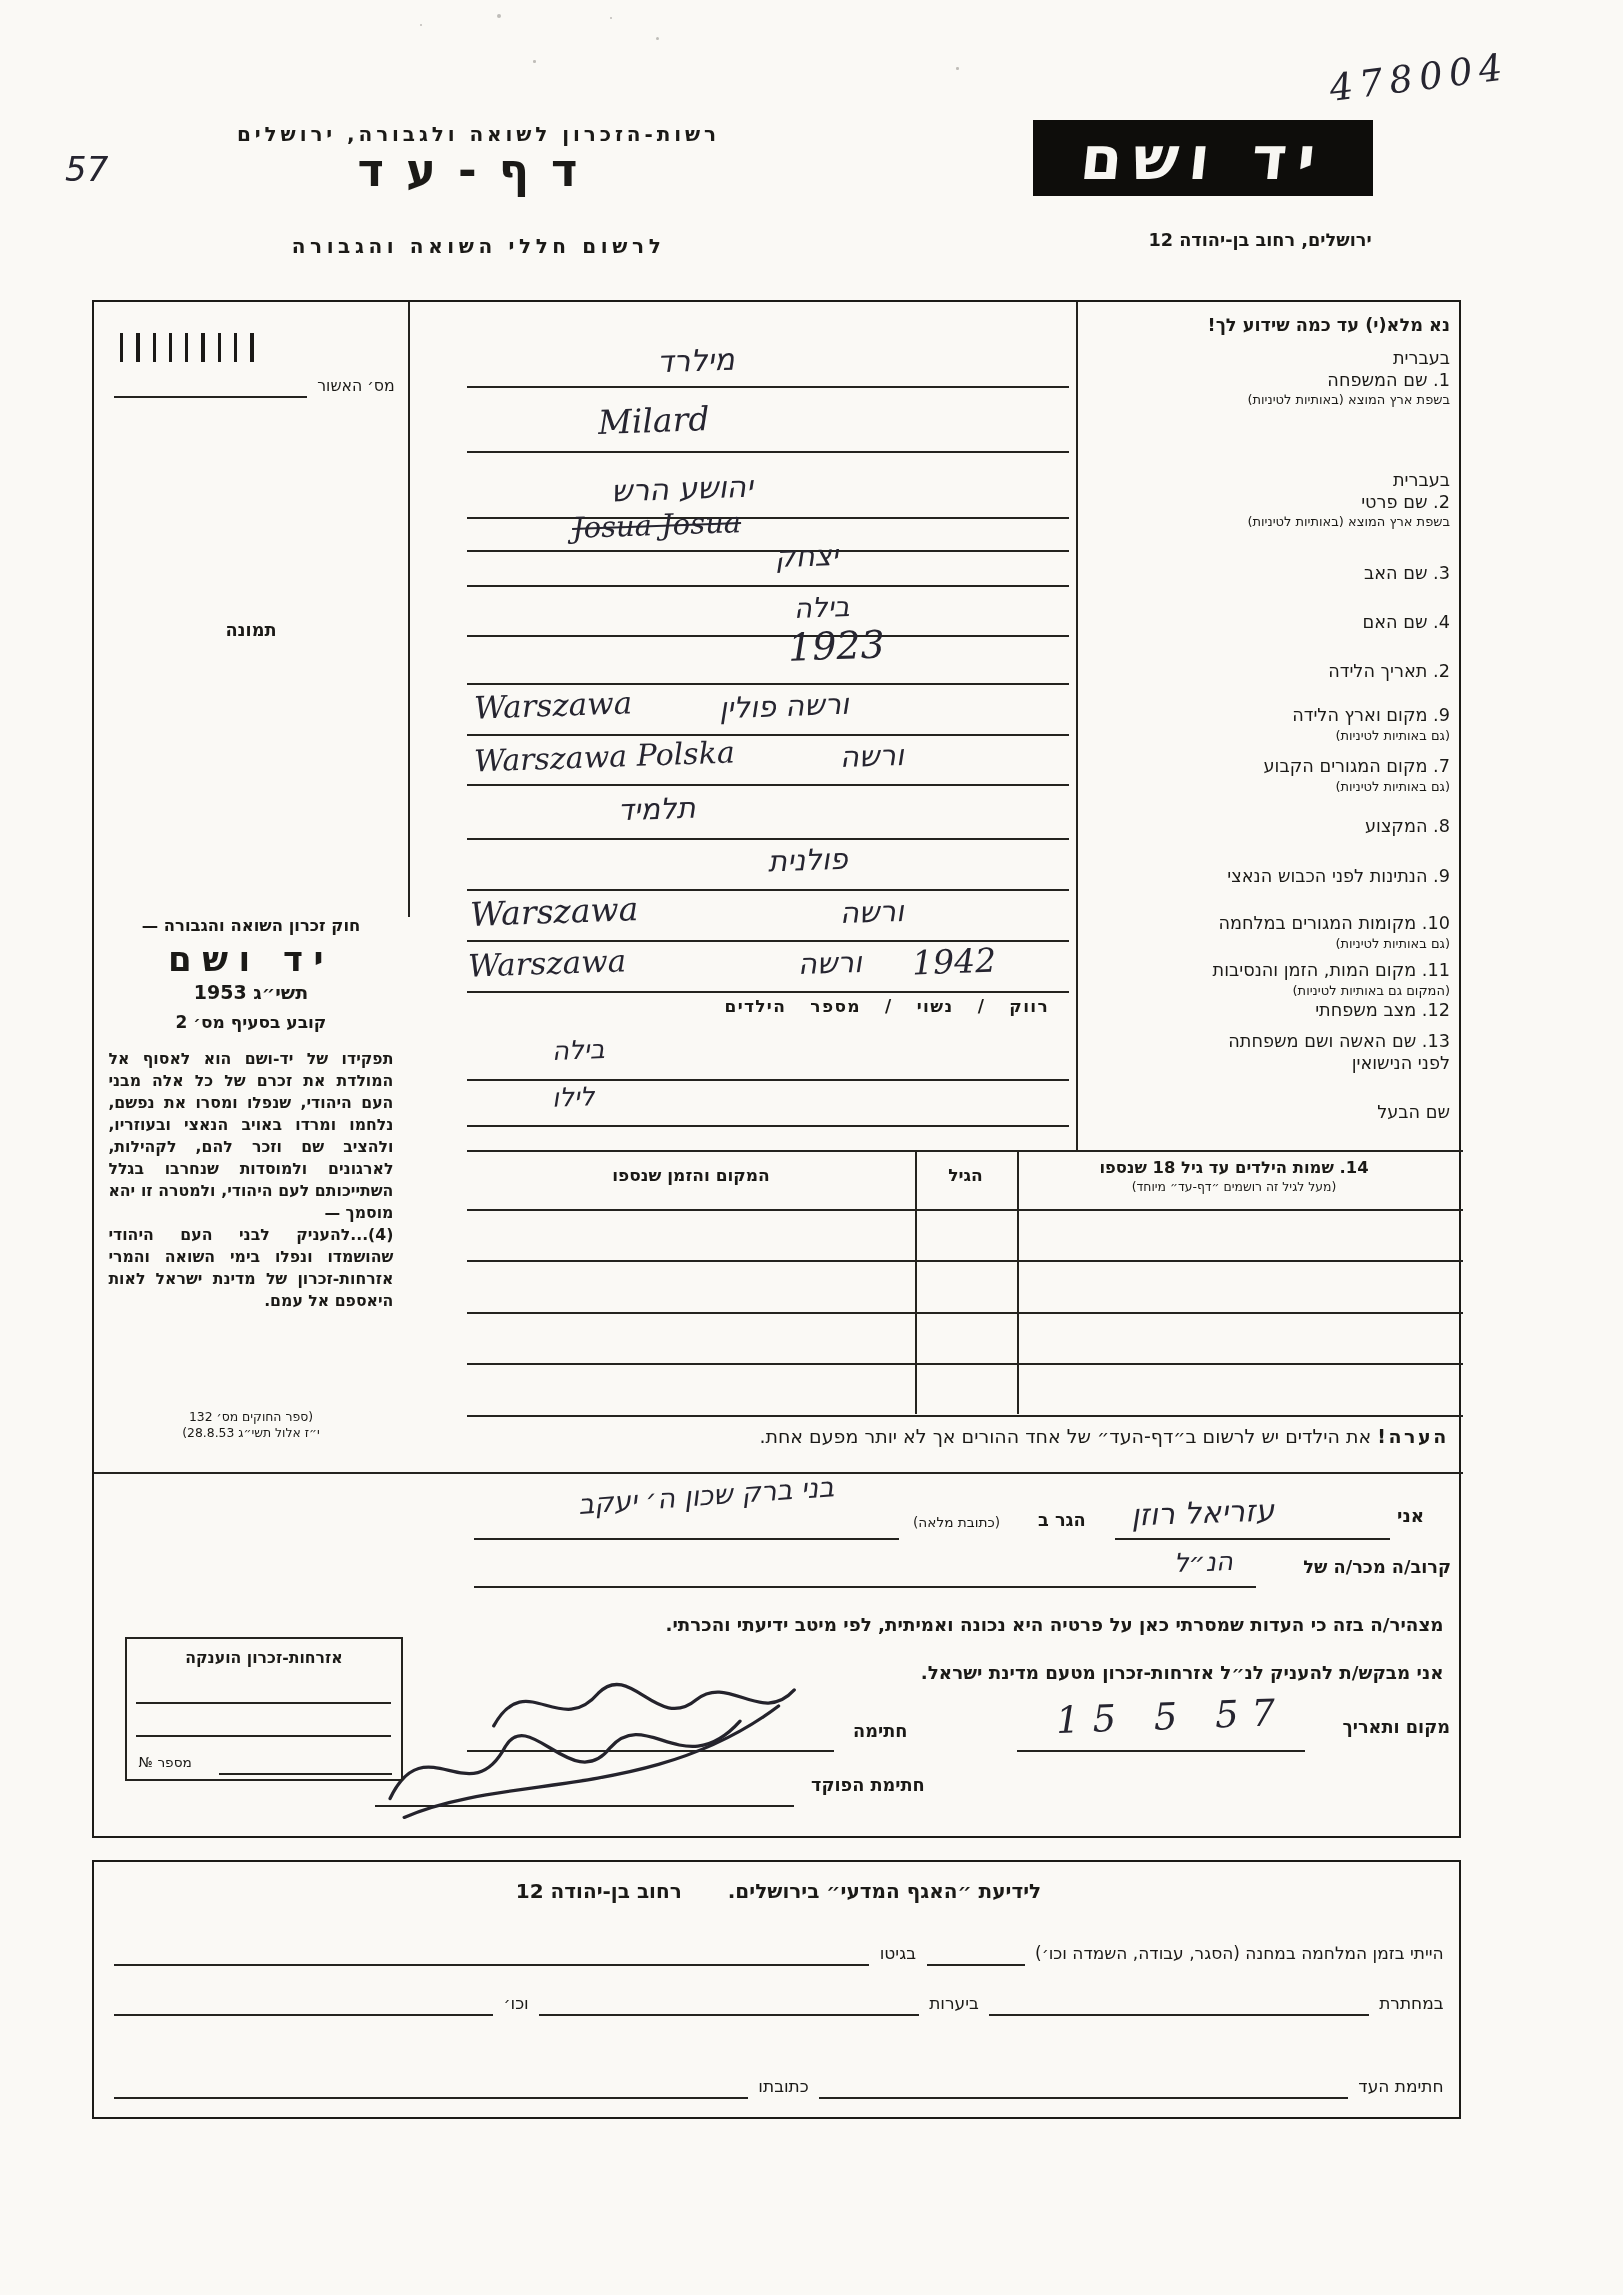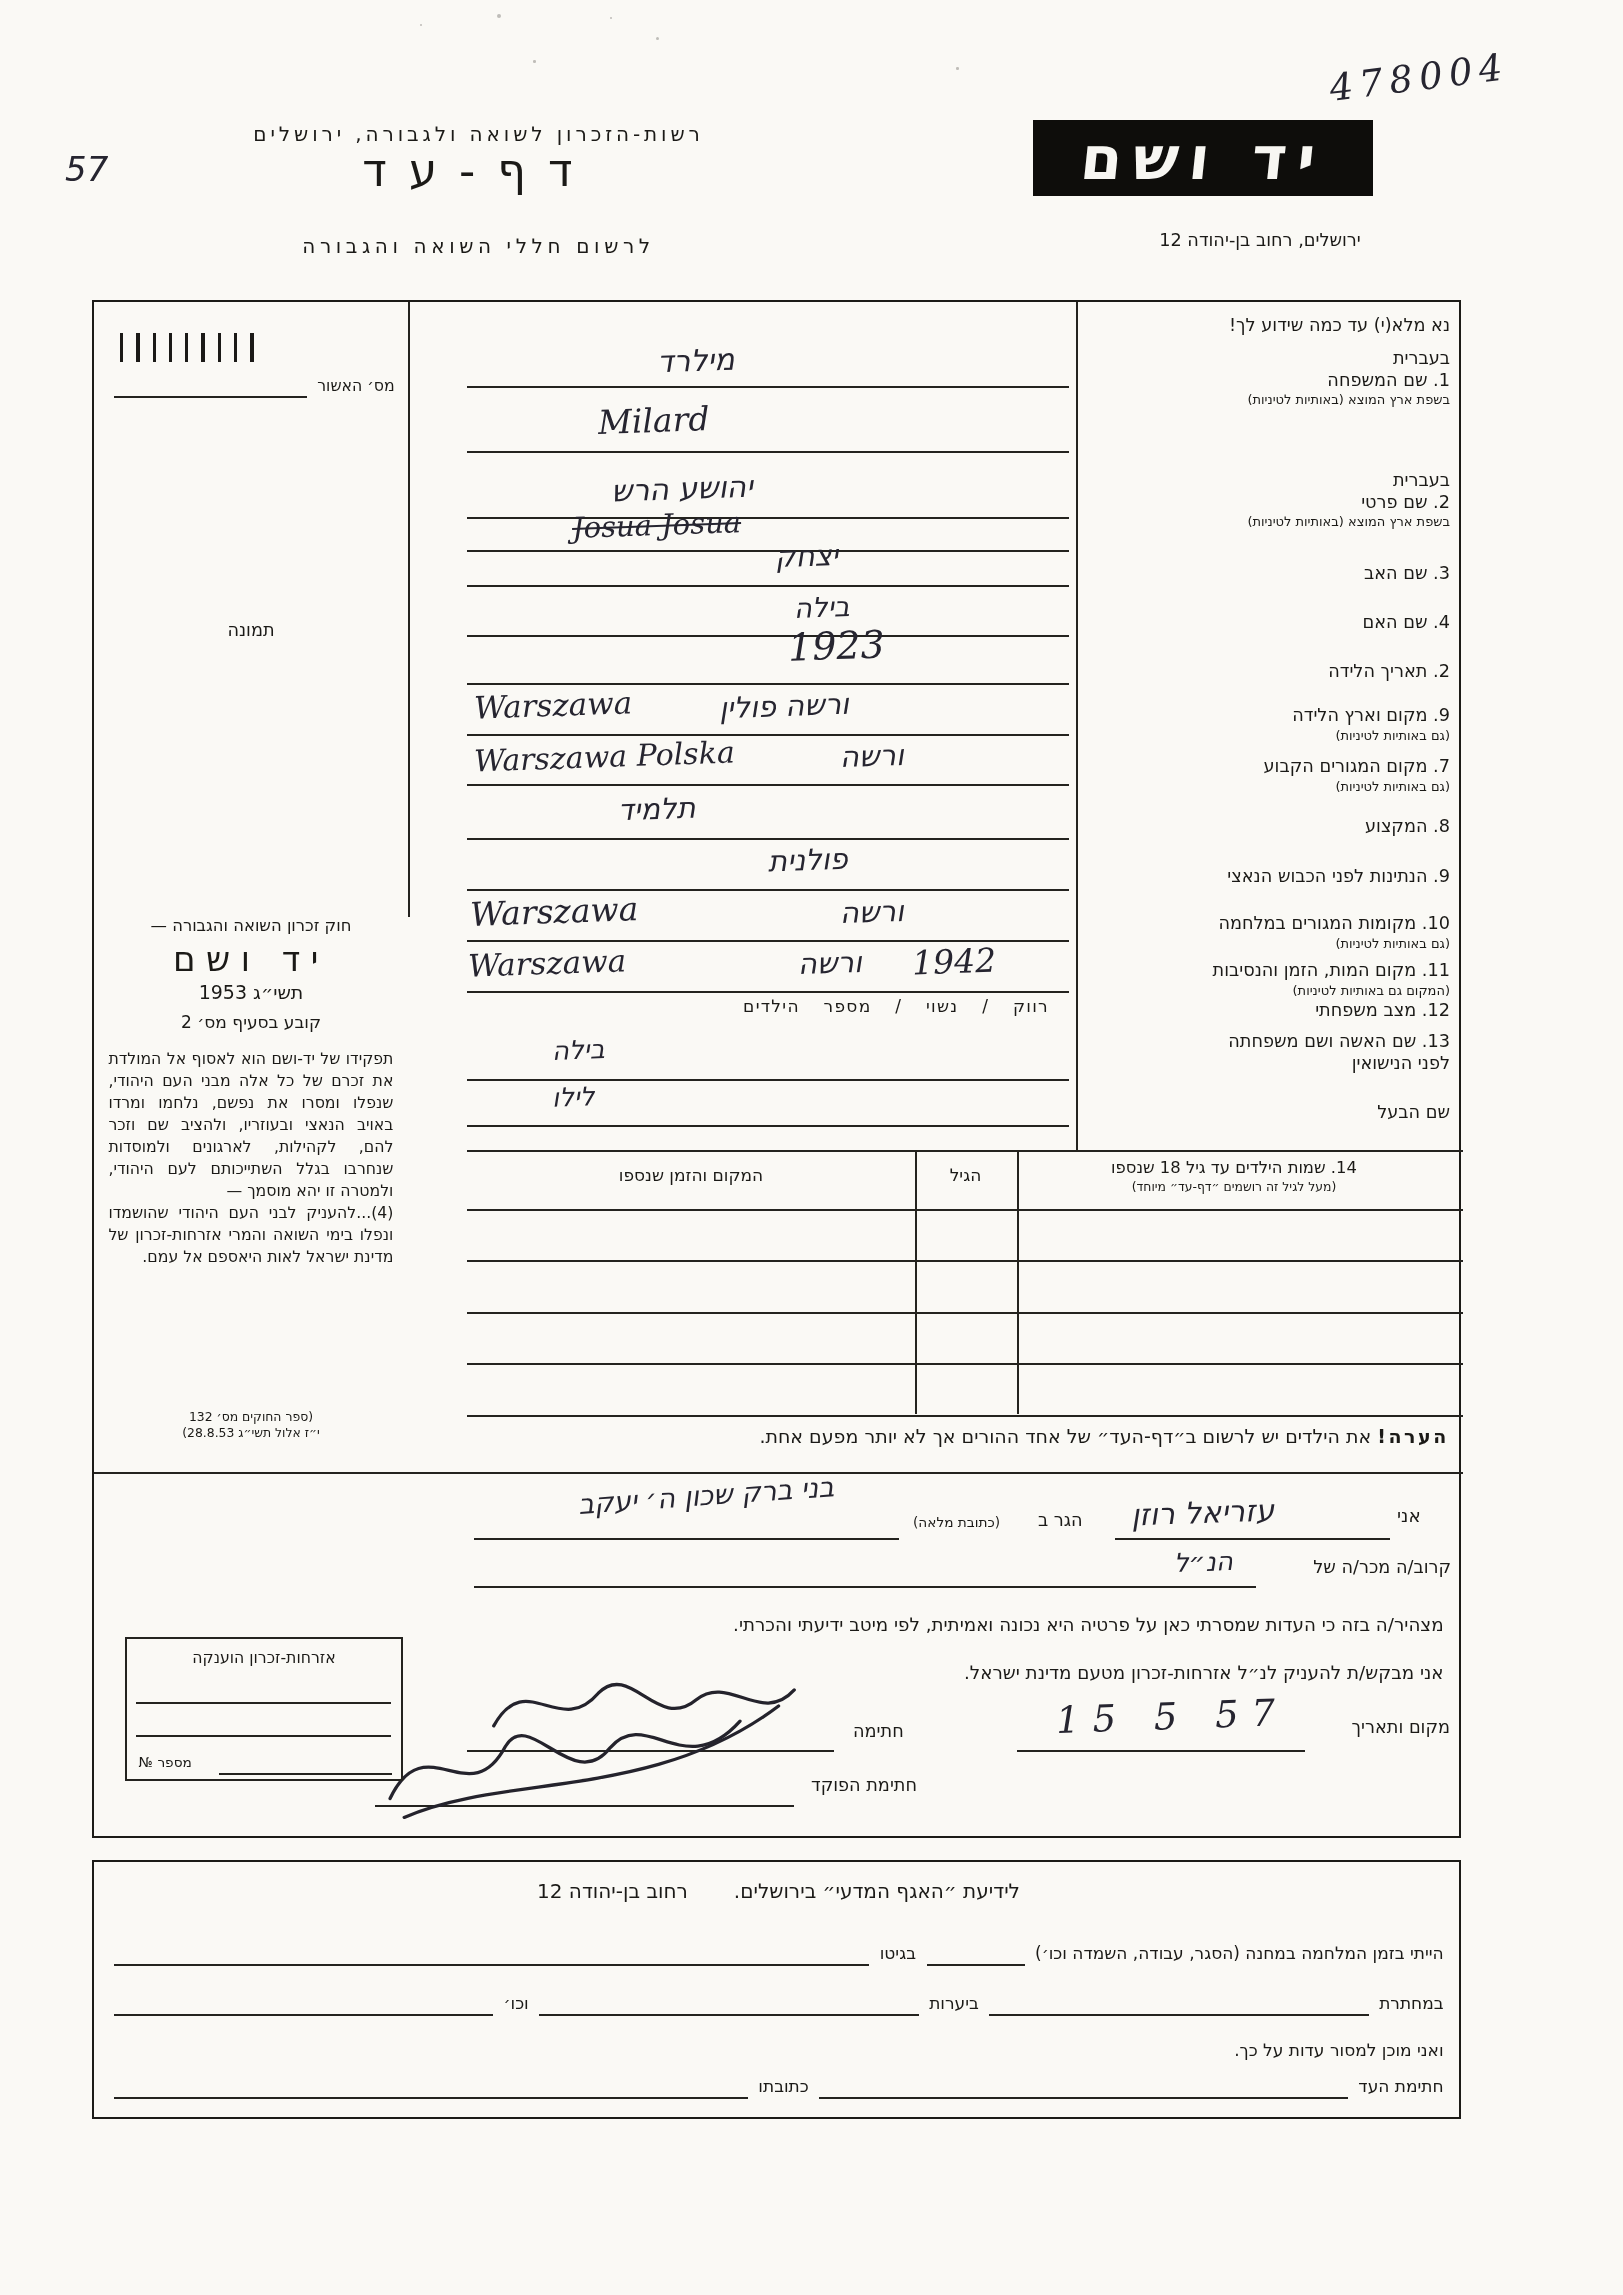--- a/index.html
+++ b/index.html
@@ -1,21 +1,21 @@
 <!DOCTYPE html>
 <html lang="he" style="font-size:10.5px"><head>
 <meta charset="utf-8">
 <style>
   *{margin:0;padding:0;box-sizing:border-box}
   html,body{background:#d9d8d3}
   .page{position:relative;width:1623px;height:2295px;background:#faf9f5;color:#1b1a17;
         font-family:"DejaVu Sans",sans-serif;overflow:hidden}
   .abs{position:absolute}
   .rtl{direction:rtl;unicode-bidi:isolate}
-  .b{font-weight:normal}
+  .b{font-weight:bold}
   .ctr{text-align:center}
   .ln{position:absolute;height:0;border-bottom:2px solid #24231f}
   .vln{position:absolute;width:0;border-left:2px solid #24231f}
   .hw{font-style:italic;color:#262530;white-space:nowrap;transform:rotate(-2deg);direction:rtl;unicode-bidi:isolate}
   .hwl{font-family:"DejaVu Serif",serif;font-style:italic;color:#262530;white-space:nowrap;transform:rotate(-2deg)}
   .strike{text-decoration:line-through;text-decoration-thickness:2px}
   .lblblk{position:absolute;left:992px;width:364px;direction:rtl;text-align:right}
   .lmain{font-weight:normal;font-size:17.7px;line-height:21.6px}
   .lsub{font-size:13px;line-height:17px}
   .fl{border-bottom:2px solid #24231f;height:27.5px}
@@ -259,21 +259,20 @@
       <span class="fl" style="flex:1"></span>
     </div>
     <div class="brow" style="left:19.6px;top:126px;width:1330px">
       <span class="t">במחתרת</span>
       <span class="fl" style="flex:1"></span>
       <span class="t">ביערות</span>
       <span class="fl" style="flex:1"></span>
       <span class="t">וכו׳</span>
       <span class="fl" style="flex:1"></span>
     </div>
-    <div class="abs rtl b" style="left:19.6px;top:178px;width:1330px;text-align:right;font-size:17px">ואני מוכן למסור עדות על כך.</div>
     <div class="brow" style="left:19.6px;top:209px;width:1330px">
       <span class="t">חתימת העד</span>
       <span class="fl" style="flex:1"></span>
       <span class="t">כתובתו</span>
       <span class="fl" style="flex:1.2"></span>
     </div>
   </div>
 
 </div>
 

